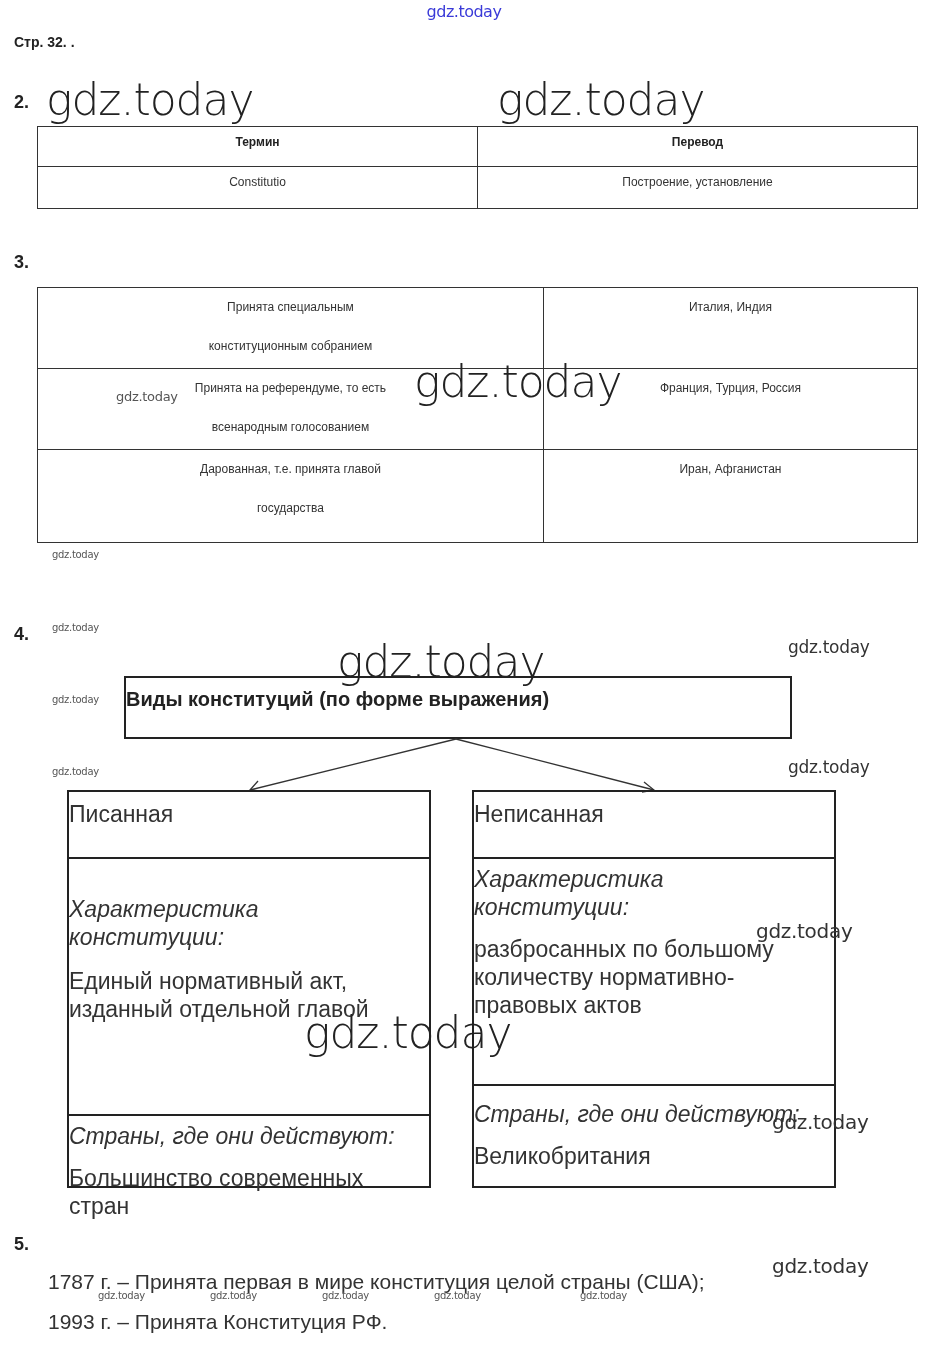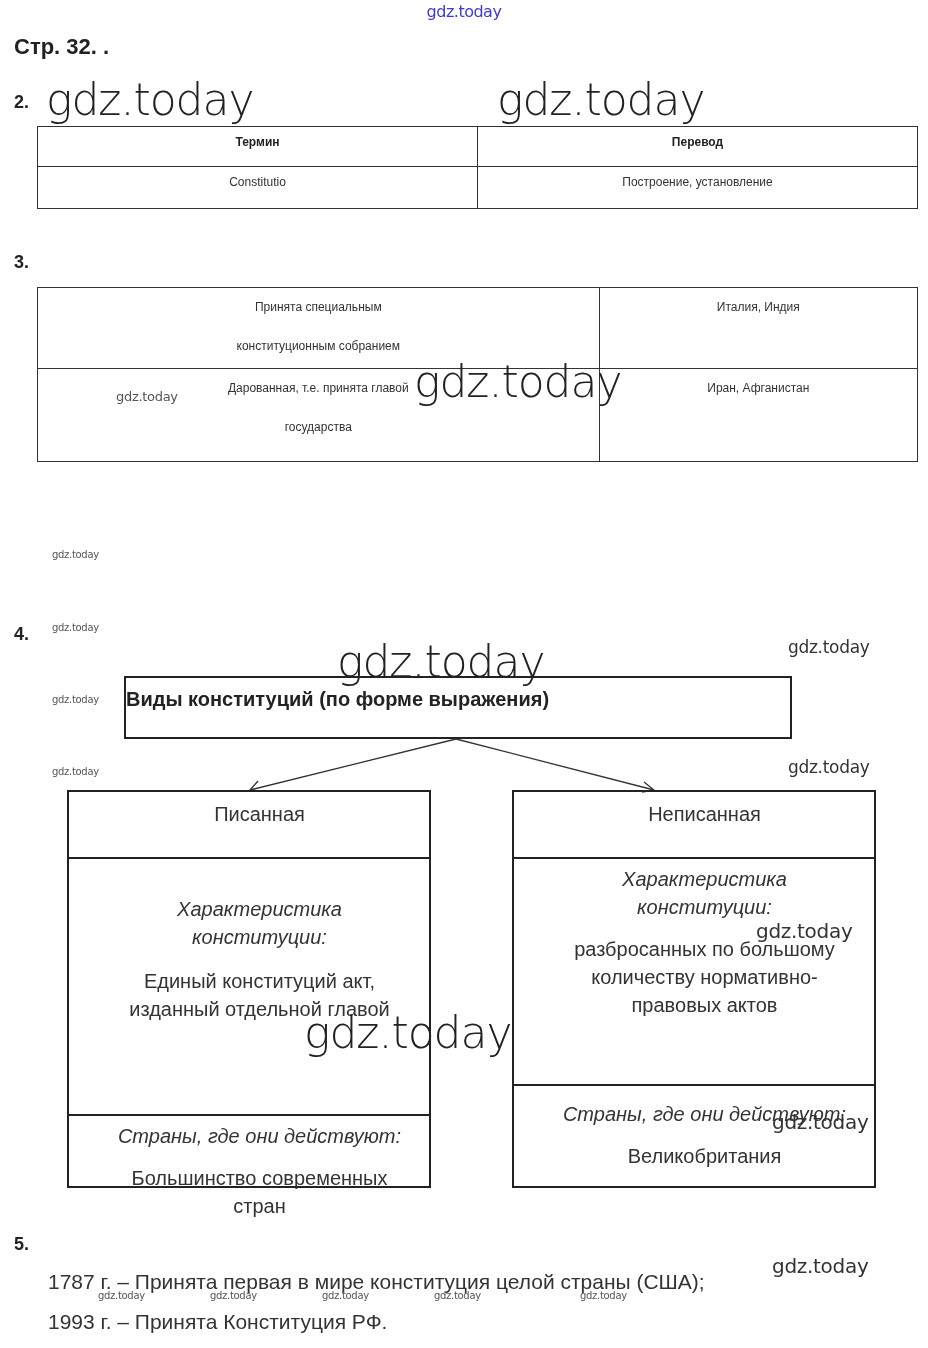--- a/index.html
+++ b/index.html
@@ -1,31 +1,31 @@
 <!DOCTYPE html>
 <html><head>
 <meta charset="utf-8">
 <style>
   html, body { margin:0; padding:0; background:#ffffff; }
   body { width:928px; height:1348px; position:relative; overflow:hidden;
          font-family:"Liberation Sans", sans-serif; color:#222; }
   .abs { position:absolute; }
   .wm-top { left:0; width:928px; top:2px; text-align:center; color:#3a3ad8; font-size:16px; letter-spacing:-0.5px; font-family:"DejaVu Sans", sans-serif; }
-  .page-title { left:14px; top:34px; font-size:22px; font-weight:bold; color:#222; }
+  .page-title { left:14px; top:34px; font-size:14px; font-weight:bold; color:#222; }
   .qnum { font-size:18px; font-weight:bold; color:#222; }
   .wm-big { font-family:"DejaVu Sans", sans-serif; font-weight:200; font-size:44px; color:#222; letter-spacing:-1px; line-height:1; }
   .wm-mid { font-family:"DejaVu Sans", sans-serif; font-size:17px; color:#333; letter-spacing:-0.3px; }
   .wm-small { font-family:"DejaVu Sans", sans-serif; font-size:10px; color:#555; letter-spacing:-0.3px; }
   table { border-collapse:collapse; position:absolute; }
   td, th { border:1px solid #333; text-align:center; vertical-align:top; font-size:12px; color:#333; padding:0; }
   th { font-weight:bold; color:#222; }
   .t2 td, .t2 th { height:39px; line-height:30px; }
   .t3 td, .t3 th { line-height:39px; }
   .box { position:absolute; border:2px solid #222; background:transparent; box-sizing:border-box; }
-  .cell-text { text-align:center; font-size:20px; color:#333; line-height:28px;padding-left:21px; }
+  .cell-text { font-size:23px; color:#333; line-height:28px; }
   .ital { font-style:italic; }
   .line5 { font-size:21px; color:#333; }
 </style>
 </head>
 <body>
 
 <div class="abs wm-top">gdz.today</div>
 
 <div class="abs page-title">Стр. 32. .</div>
 
@@ -49,20 +49,27 @@
 <div class="abs qnum" style="left:14px;top:252px;">3.</div>
 
 <table class="t3" style="left:37px;top:287px;width:881px;">
   <tbody>
   <tr>
     <td style="height:80px;">
       <div>Принята специальным</div>
       <div>конституционным собранием</div>
     </td>
     <td>Италия, Индия</td>
+  </tr>
+  <tr>
+    <td style="height:80px;">
+      <div>Принята на референдуме, то есть</div>
+      <div>всенародным голосованием</div>
+    </td>
+    <td>Франция, Турция, Россия</td>
   </tr>
   <tr>
     <td style="height:92px;text-align:center;">
       <div>Дарованная, т.е. принята главой</div>
       <div>государства</div>
     </td>
     <td>Иран, Афганистан</td>
   </tr>
 </tbody>
   </table>
@@ -94,34 +101,34 @@
 <div class="box" style="left:67px;top:790px;width:364px;height:398px;">
   <div style="height:57px;border-bottom:2px solid #222;">
     <div class="cell-text" style="margin-top:8px;">Писанная</div>
   </div>
   <div style="height:219px;border-bottom:2px solid #222;">
     <div class="cell-text ital" style="margin-top:36px;">
       <div>Характеристика</div>
       <div>конституции:</div>
     </div>
     <div class="cell-text" style="margin-top:16px;">
-      <div>Единый конституций акт,</div>
+      <div>Единый нормативный акт,</div>
       <div>изданный отдельной главой</div>
     </div>
   </div>
   <div>
     <div class="cell-text ital" style="margin-top:6px;">Страны, где они действуют:</div>
     <div class="cell-text" style="margin-top:14px;">
       <div>Большинство современных</div>
       <div>стран</div>
     </div>
   </div>
 </div>
 
-<div class="box" style="left:472px;top:790px;width:364px;height:398px;margin-left:40px;">
+<div class="box" style="left:472px;top:790px;width:364px;height:398px;">
   <div style="height:57px;border-bottom:2px solid #222;">
     <div class="cell-text" style="margin-top:8px;">Неписанная</div>
   </div>
   <div style="height:219px;border-bottom:2px solid #222;">
     <div class="cell-text ital" style="margin-top:6px;">
       <div>Характеристика</div>
       <div>конституции:</div>
     </div>
     <div class="cell-text" style="margin-top:14px;">
       <div>разбросанных по большому</div>

